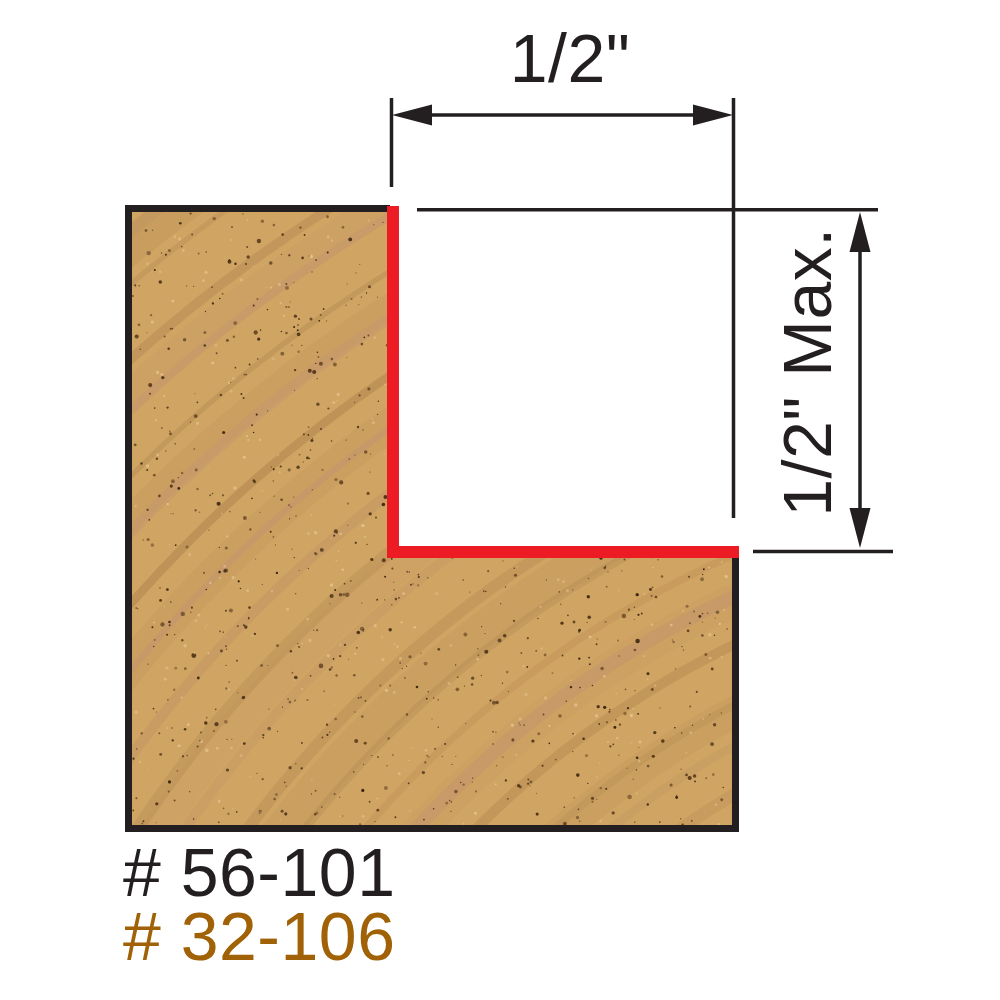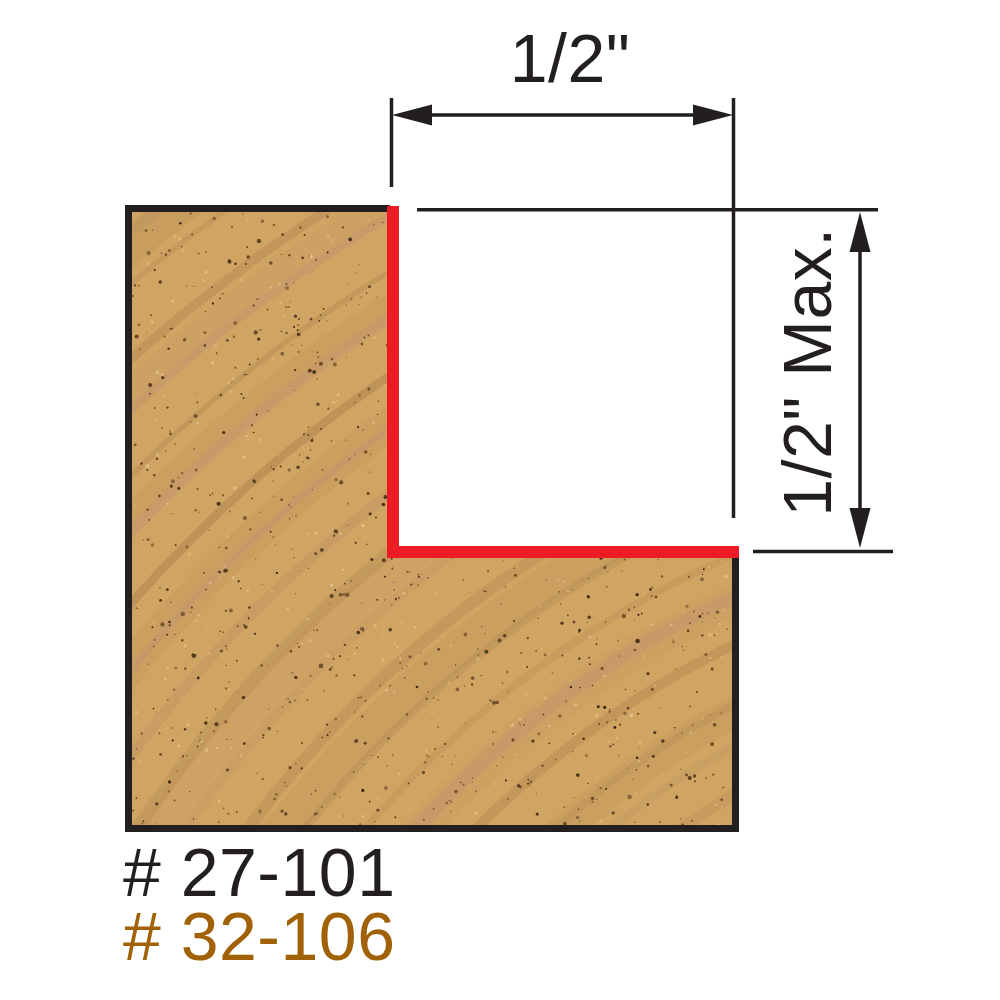--- a/index.html
+++ b/index.html
@@ -1035,15 +1035,15 @@
 
       <line x1="860" y1="244" x2="860" y2="514"></line>
       <polygon points="860,212 849.5,252 870.5,252" stroke="none"></polygon>
       <polygon points="860,548 849.5,508 870.5,508" stroke="none"></polygon>
       <line x1="753" y1="551.5" x2="893" y2="551.5"></line>
     </g>
   </svg>
 
   <div class="label" id="dim-width-label">1/2"</div>
   <div class="label" id="dim-depth-label">1/2" Max.</div>
-  <div class="label" id="part-number-1" style="color: rgb(35, 31, 32);"># 27-101</div>
+  <div class="label" id="part-number-1" style="color: rgb(35, 31, 32);"># 56-101</div>
   <div class="label" id="part-number-2" style="color: #a16207;"># 32-106</div>
 </div>
 
 </body></html>

